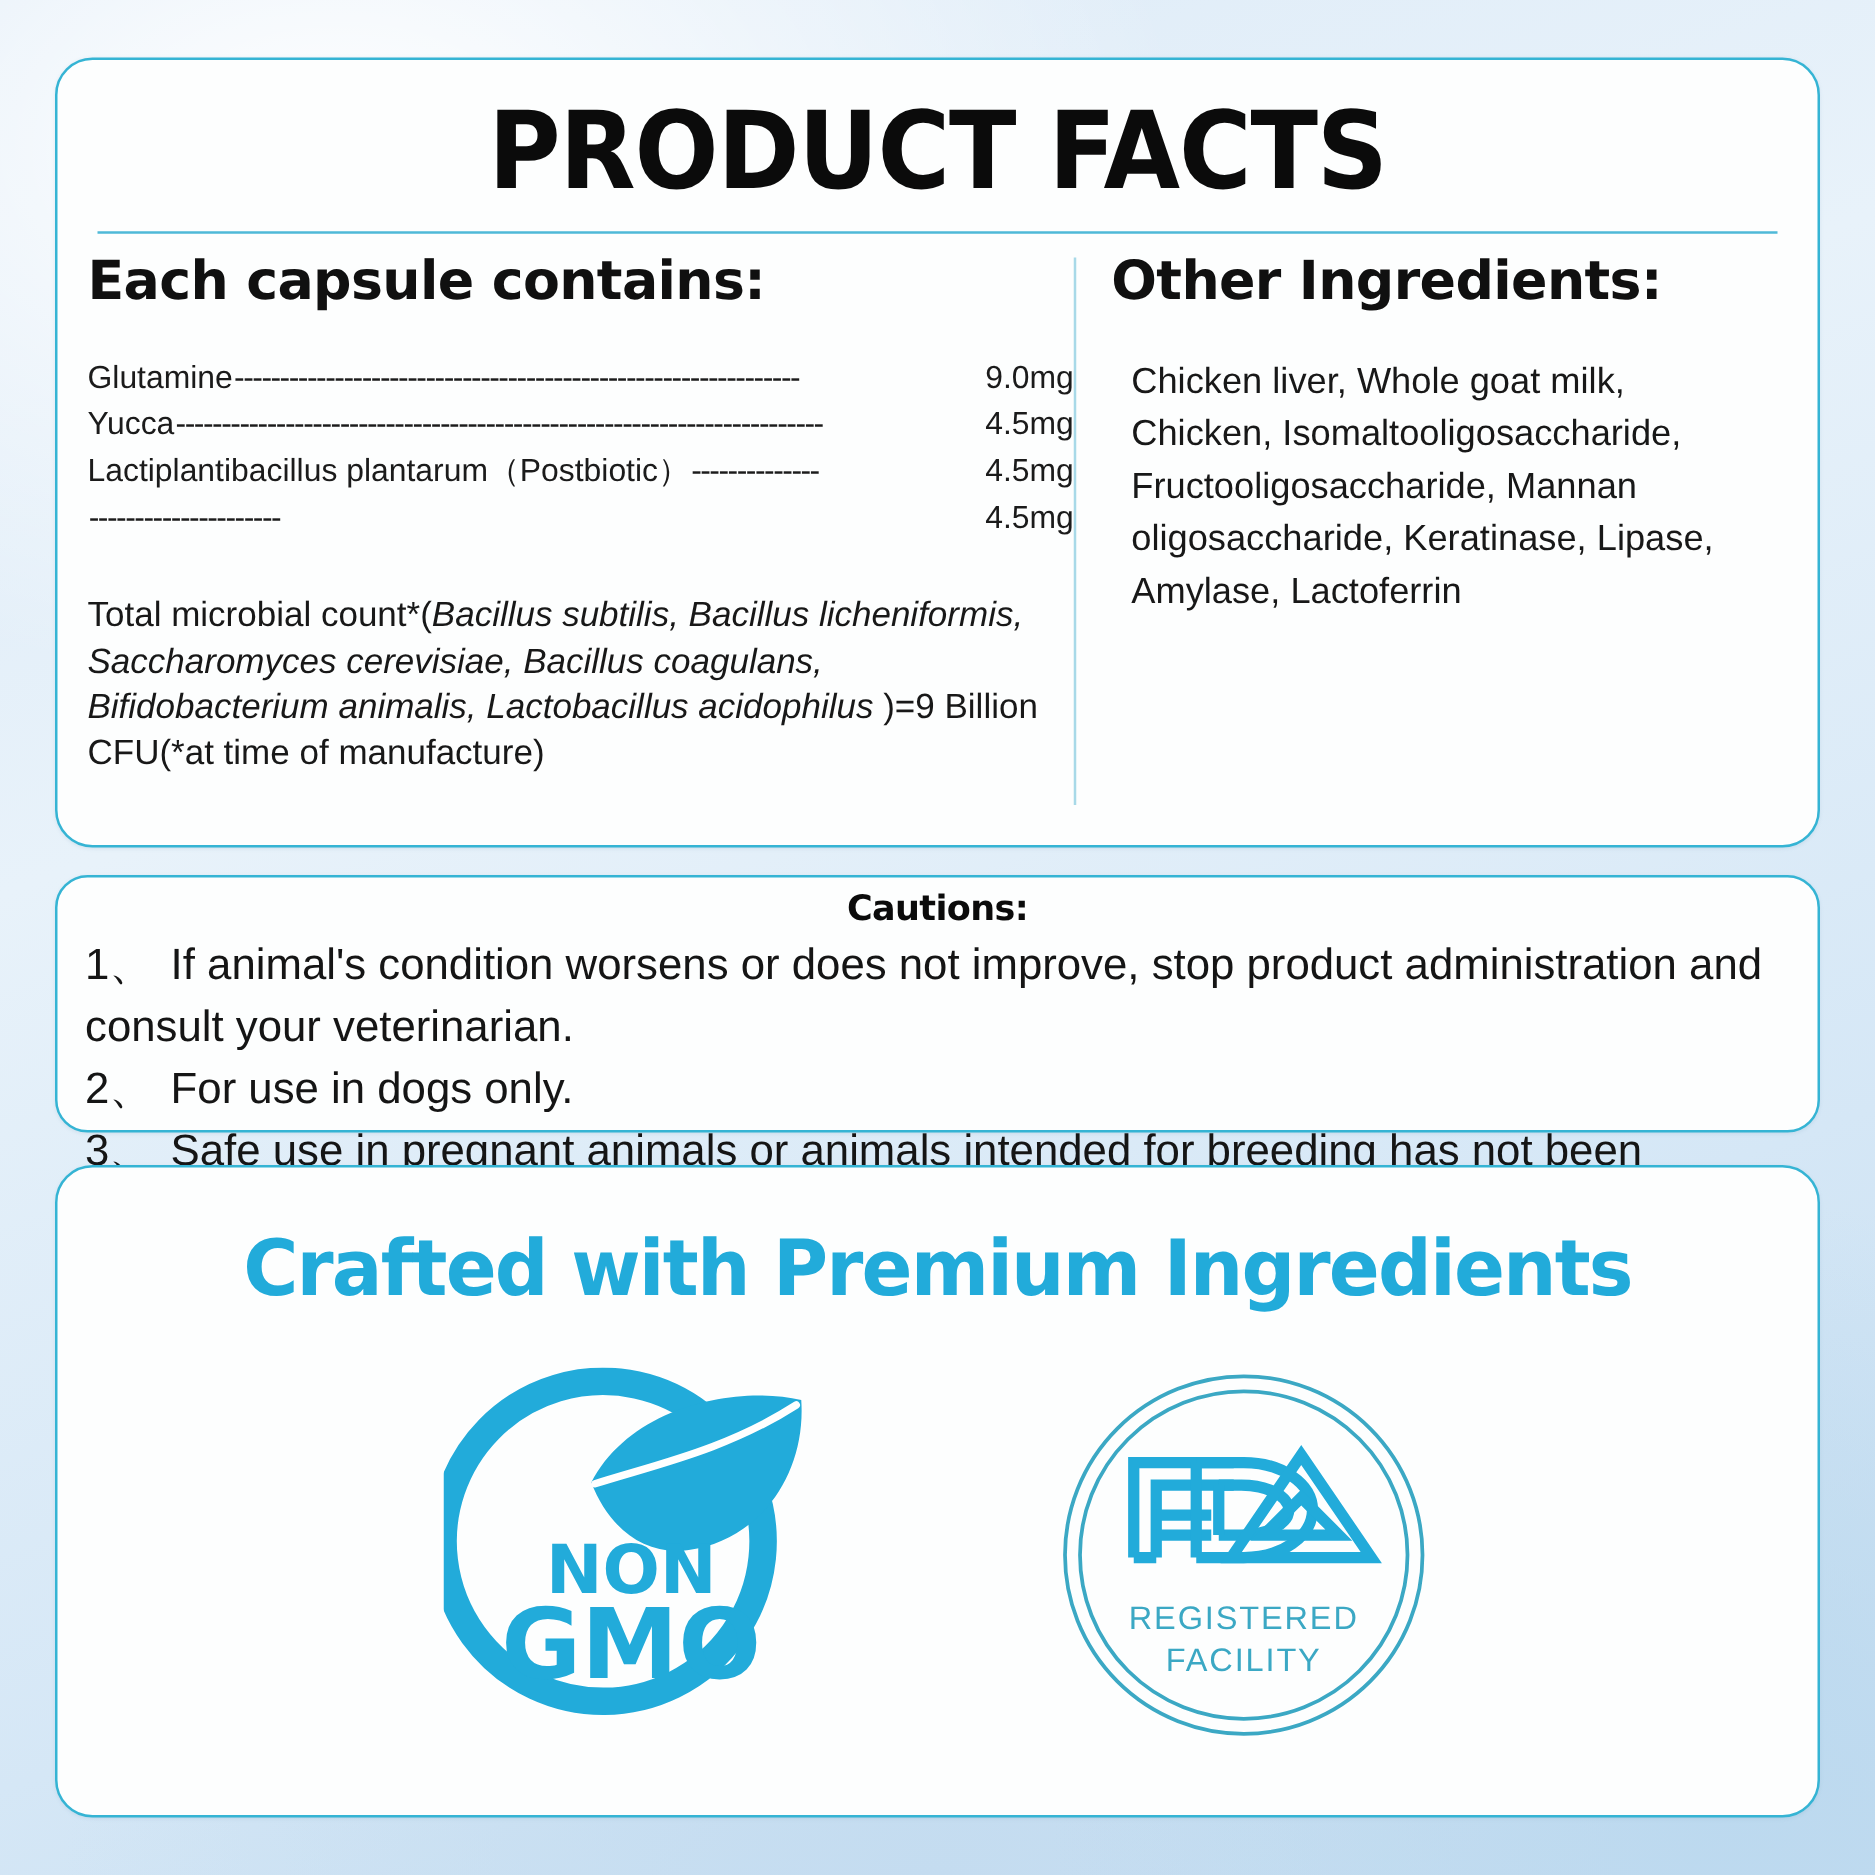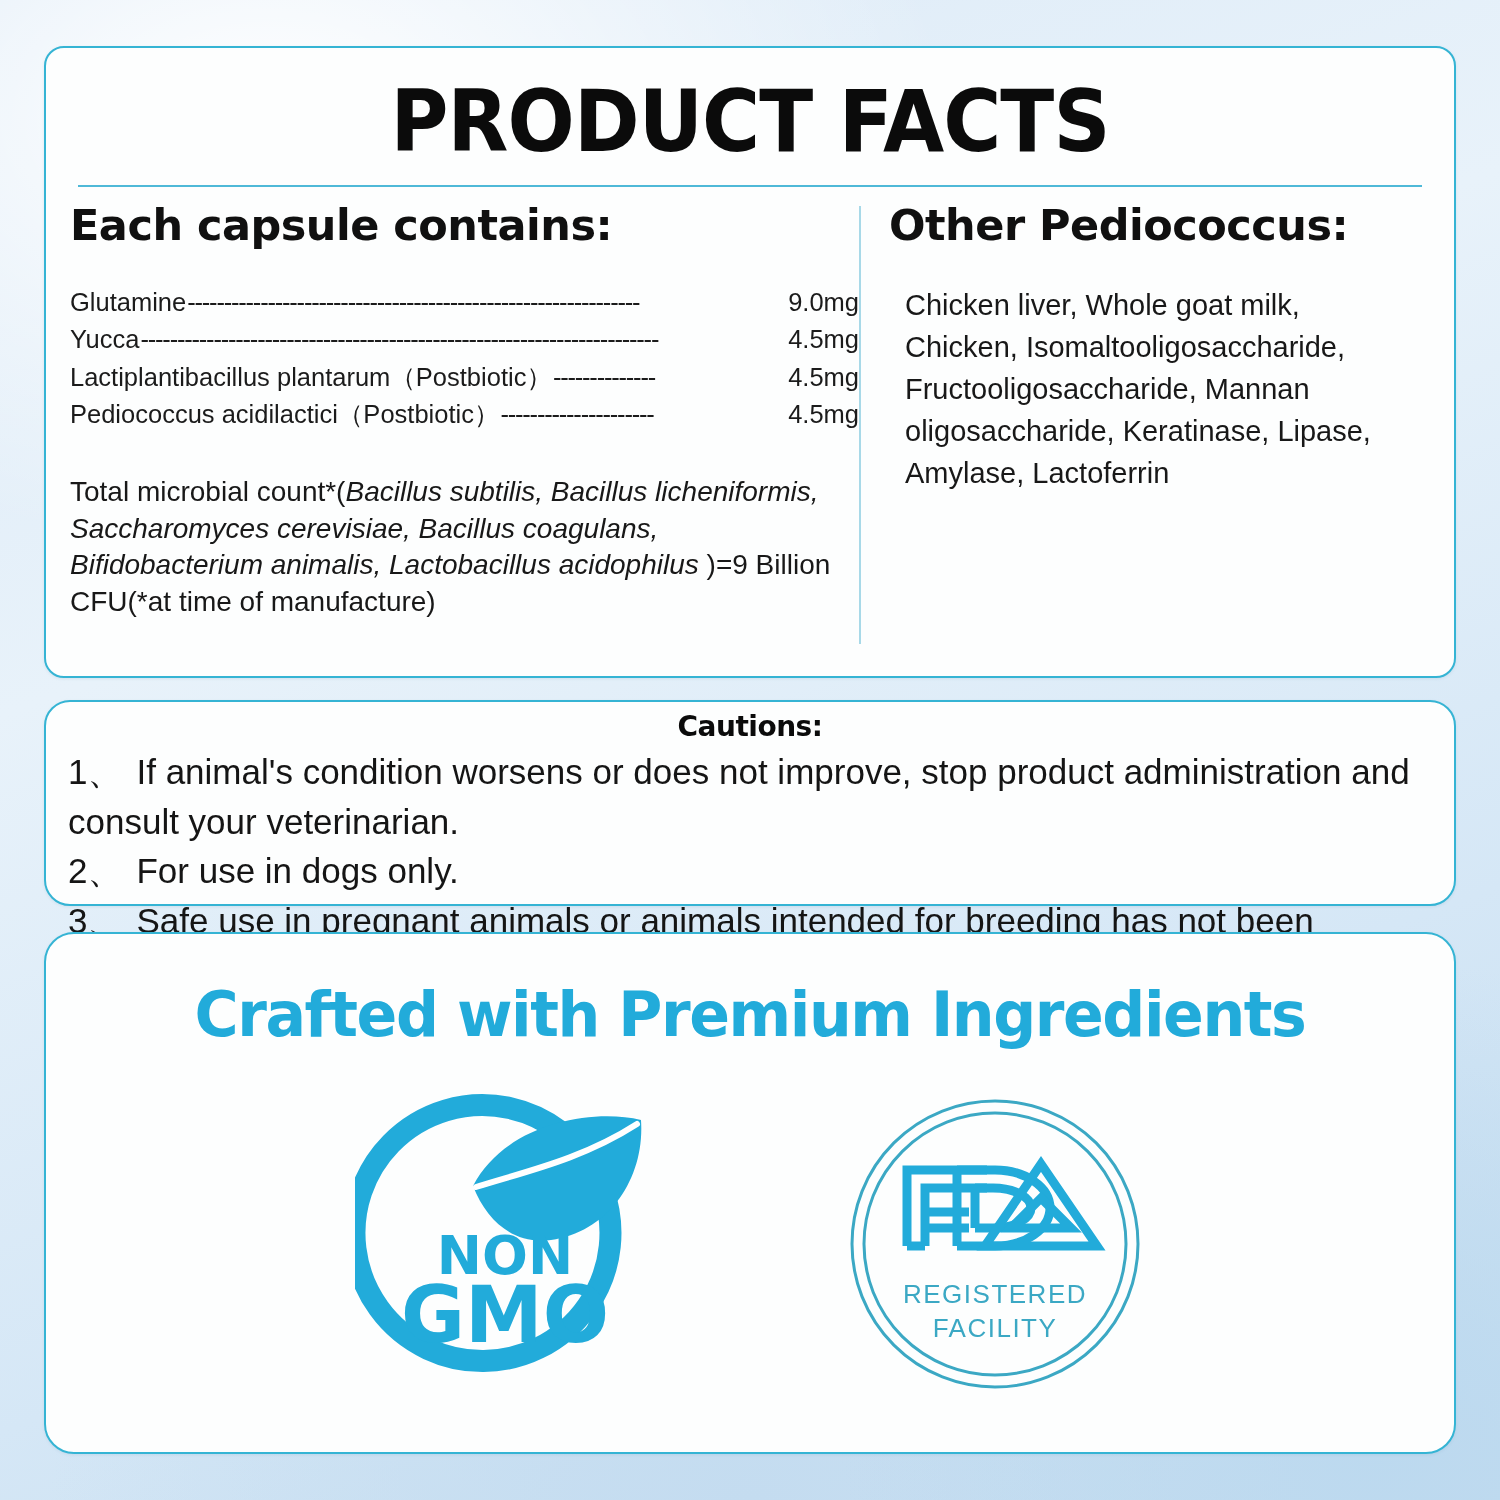--- a/index.html
+++ b/index.html
@@ -23,21 +23,21 @@
     width: 1500px;
     height: 1500px;
     box-sizing: border-box;
     padding: 44px 44px 40px 44px;
   }
 
   .panel {
     position: absolute;
     background: #fdfefe;
     border: 2px solid #35b4d4;
-    border-radius: 20px;
+    border-radius: 30px;
     box-sizing: border-box;
     box-shadow: 0 1px 3px rgba(120,160,190,0.18);
   }
 
   
   #facts-panel {
     left: 44px;
     top: 46px;
     width: 1412px;
     height: 632px;
@@ -225,33 +225,32 @@
             <span class="ing-name">Yucca</span>
             <span class="ing-leader">-----------------------------------------------------------------------</span>
             <span class="ing-amount">4.5mg</span>
           </li>
           <li class="ingredient-row">
             <span class="ing-name">Lactiplantibacillus plantarum（Postbiotic）</span>
             <span class="ing-leader">--------------</span>
             <span class="ing-amount">4.5mg</span>
           </li>
           <li class="ingredient-row">
-            <span class="ing-name">Pediococcus acidilactici（Postbiotic）</span>
             <span class="ing-leader">---------------------</span>
             <span class="ing-amount">4.5mg</span>
           </li>
         </ul>
 
         <p class="microbial"><span>Total microbial count*(</span><i>Bacillus subtilis, Bacillus licheniformis, Saccharomyces cerevisiae, Bacillus coagulans, Bifidobacterium animalis, Lactobacillus acidophilus</i><span> )=9 Billion CFU(*at time of manufacture)</span></p>
       </div>
 
       <div class="col-divider"></div>
 
       <div class="col-right">
-        <div class="col-heading">Other Pediococcus:</div>
+        <div class="col-heading">Other Ingredients:</div>
         <p class="other-body">Chicken liver, Whole goat milk, Chicken, Isomaltooligosaccharide, Fructooligosaccharide, Mannan oligosaccharide, Keratinase, Lipase, Amylase, Lactoferrin</p>
       </div>
 
     </div>
   </div>
 
   <div class="panel" id="cautions-panel">
     <div class="cautions-title">Cautions:</div>
     <ul class="cautions-list">
       <li class="caution-item"><span class="caution-num">1、</span><span>If animal's condition worsens or does not improve, stop product administration and consult your veterinarian.</span></li>

